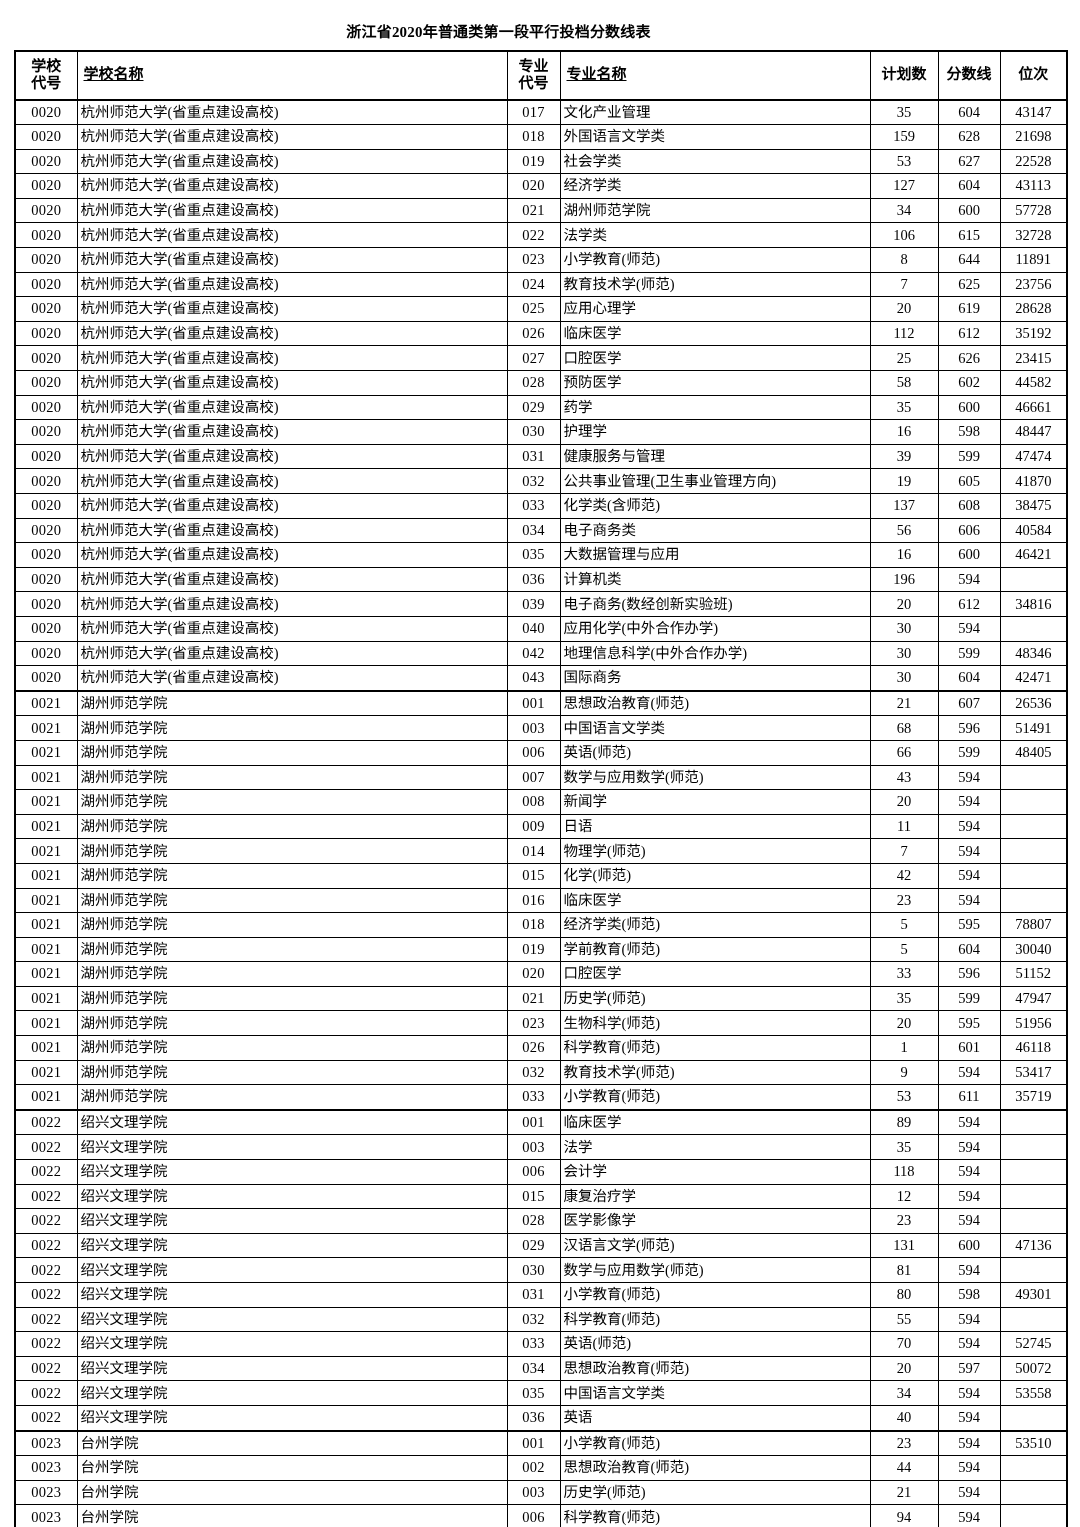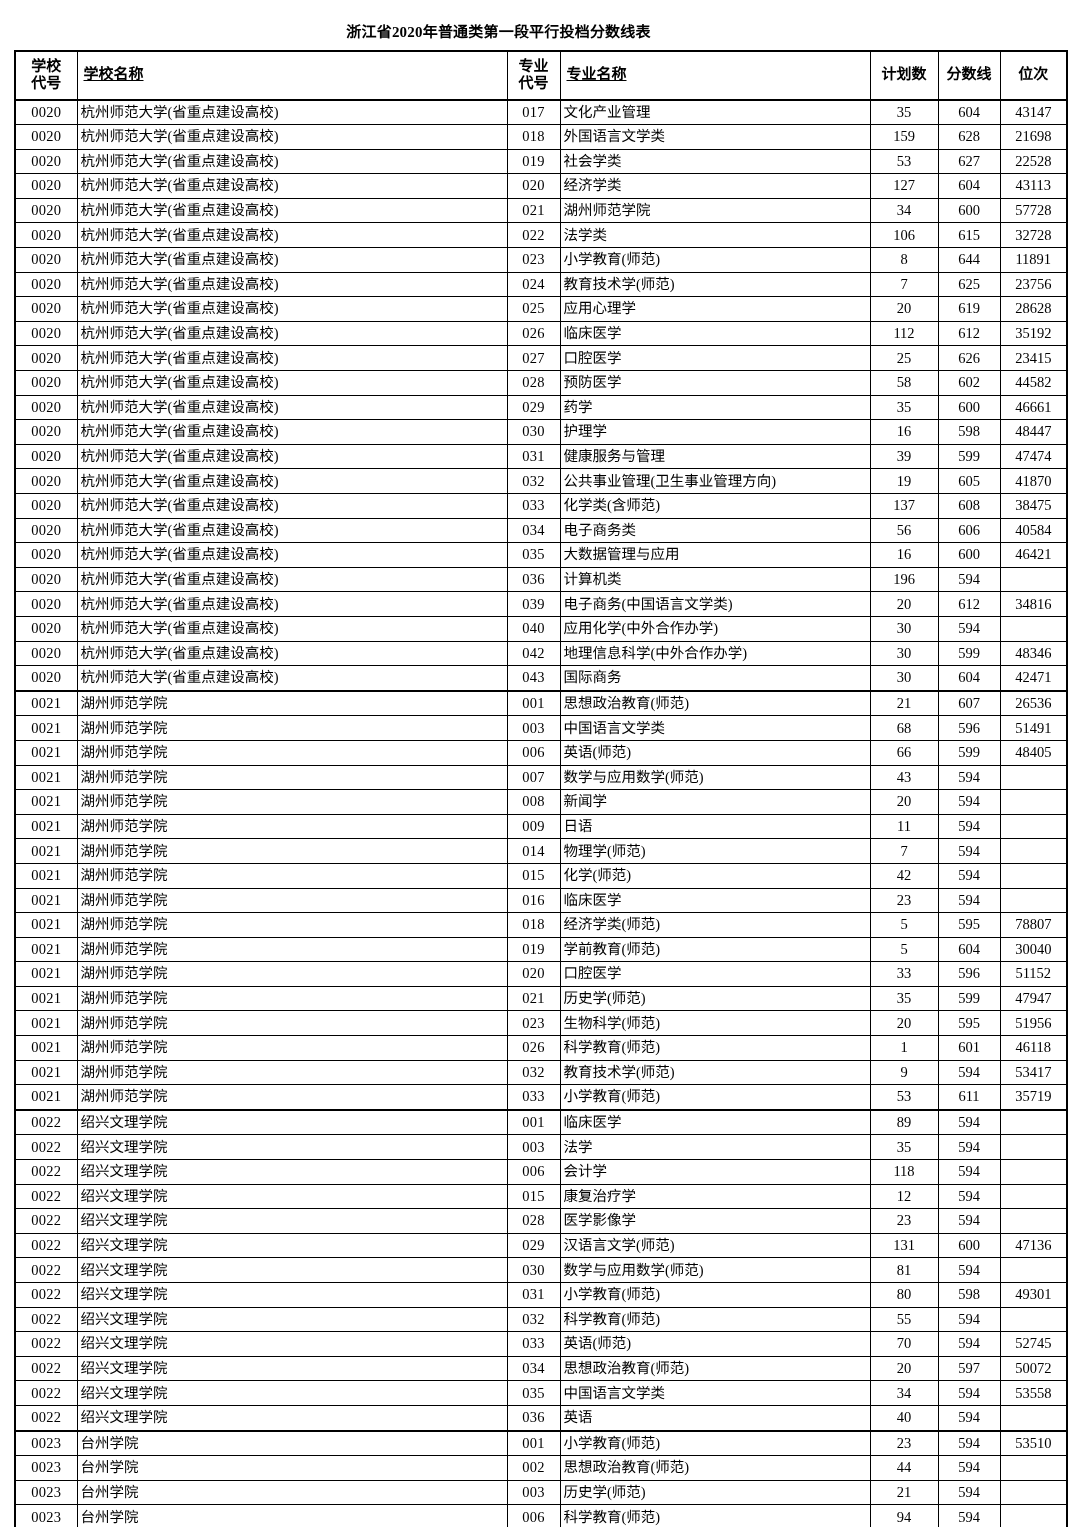--- a/index.html
+++ b/index.html
@@ -322,21 +322,21 @@
             <td class="major-code">036</td>
             <td class="major-name">计算机类</td>
             <td class="num">196</td>
             <td class="num">594</td>
             <td class="num"></td>
           </tr>
           <tr>
             <td class="school-code">0020</td>
             <td class="school-name">杭州师范大学(省重点建设高校)</td>
             <td class="major-code">039</td>
-            <td class="major-name">电子商务(中国语言文学类)</td>
+            <td class="major-name">电子商务(数经创新实验班)</td>
             <td class="num">20</td>
             <td class="num">612</td>
             <td class="num">34816</td>
           </tr>
           <tr>
             <td class="school-code">0020</td>
             <td class="school-name">杭州师范大学(省重点建设高校)</td>
             <td class="major-code">040</td>
             <td class="major-name">应用化学(中外合作办学)</td>
             <td class="num">30</td>

